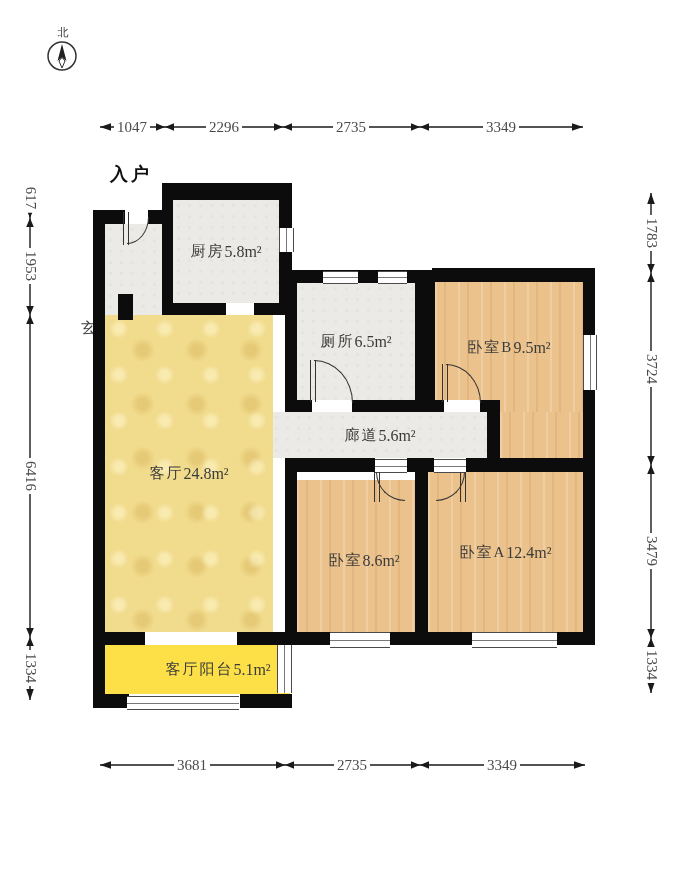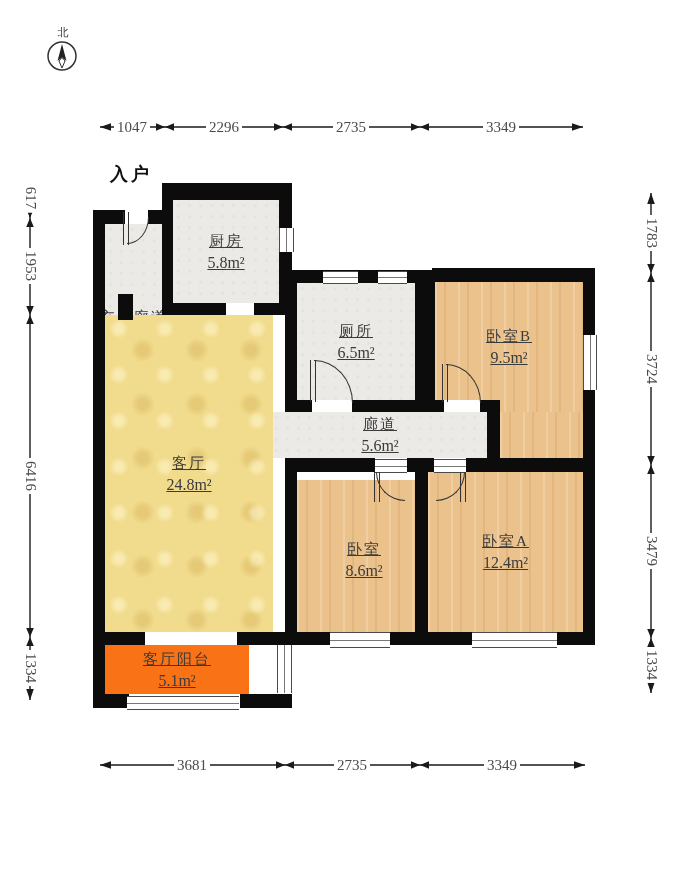--- a/index.html
+++ b/index.html
@@ -1,21 +1,21 @@
 <!DOCTYPE html>
 <html><head>
 <meta charset="utf-8">
 <style>
   html,body{margin:0;padding:0;background:#fff;}
   .canvas{position:relative;width:688px;height:893px;background:#fff;overflow:hidden;
           font-family:"Liberation Serif","DejaVu Serif",serif;}
   .overlay{position:absolute;left:0;top:0;z-index:2;pointer-events:none;}
   
-  .room{position:absolute;z-index:1;display:flex;flex-direction:column;align-items:center;
-        justify-content:center;color:#3b3b3b;text-align:center;text-decoration:underline;}
+  .room{position:absolute;z-index:1;display:flex;align-items:center;
+        justify-content:center;color:#3b3b3b;text-align:center;}
   .rlabel{font-size:15px;letter-spacing:2px;white-space:nowrap;line-height:21px;}
   .rarea{font-size:16px;line-height:21px;white-space:nowrap;text-align:center;}
   .gray-fill{background-image:radial-gradient(rgba(0,0,0,0.03) 1px,transparent 2px);background-size:11px 11px;}
   .living-fill{background-image:
       radial-gradient(circle at 30% 30%, rgba(255,246,205,0.55) 0 4px, transparent 10px),
       radial-gradient(circle at 70% 65%, rgba(210,176,88,0.40) 0 5px, transparent 12px);
       background-size:46px 46px,54px 54px;}
   .wood-fill{background-image:
       repeating-linear-gradient(90deg, rgba(255,255,255,0.20) 0 2px, rgba(0,0,0,0) 2px 9px,
       rgba(173,120,62,0.16) 9px 11px, rgba(0,0,0,0) 11px 23px);}
@@ -125,21 +125,21 @@
     <div class="rarea">24.8m²</div>
   </div>
   <div class="room wood-fill" style="left: 297px; top: 480px; width: 134px; height: 160px; background-color: rgb(235, 194, 140);">
     <div class="rlabel">卧室</div>
     <div class="rarea">8.6m²</div>
   </div>
   <div class="room wood-fill" style="left: 428px; top: 472px; width: 155px; height: 160px; background-color: rgb(235, 194, 140);">
     <div class="rlabel">卧室A</div>
     <div class="rarea">12.4m²</div>
   </div>
-  <div class="room" style="left: 105px; top: 645px; width: 144px; height: 49px; background-color: #f97316;">
+  <div class="room" style="left: 105px; top: 645px; width: 144px; height: 49px; background-color: #fde047; padding-left: 41px;">
     <div class="rlabel">客厅阳台</div>
     <div class="rarea">5.1m²</div>
   </div>
 
   <i class="wall" style="left:93px;top:210px;width:32px;height:14px;"></i>
   <i class="wall" style="left:148px;top:210px;width:25px;height:14px;"></i>
   <i class="wall" style="left:162px;top:183px;width:130px;height:17px;"></i>
   <i class="wall" style="left:93px;top:210px;width:12px;height:498px;"></i>
   <i class="wall" style="left:93px;top:694px;width:36px;height:14px;"></i>
   <i class="wall" style="left:162px;top:200px;width:11px;height:115px;"></i>

